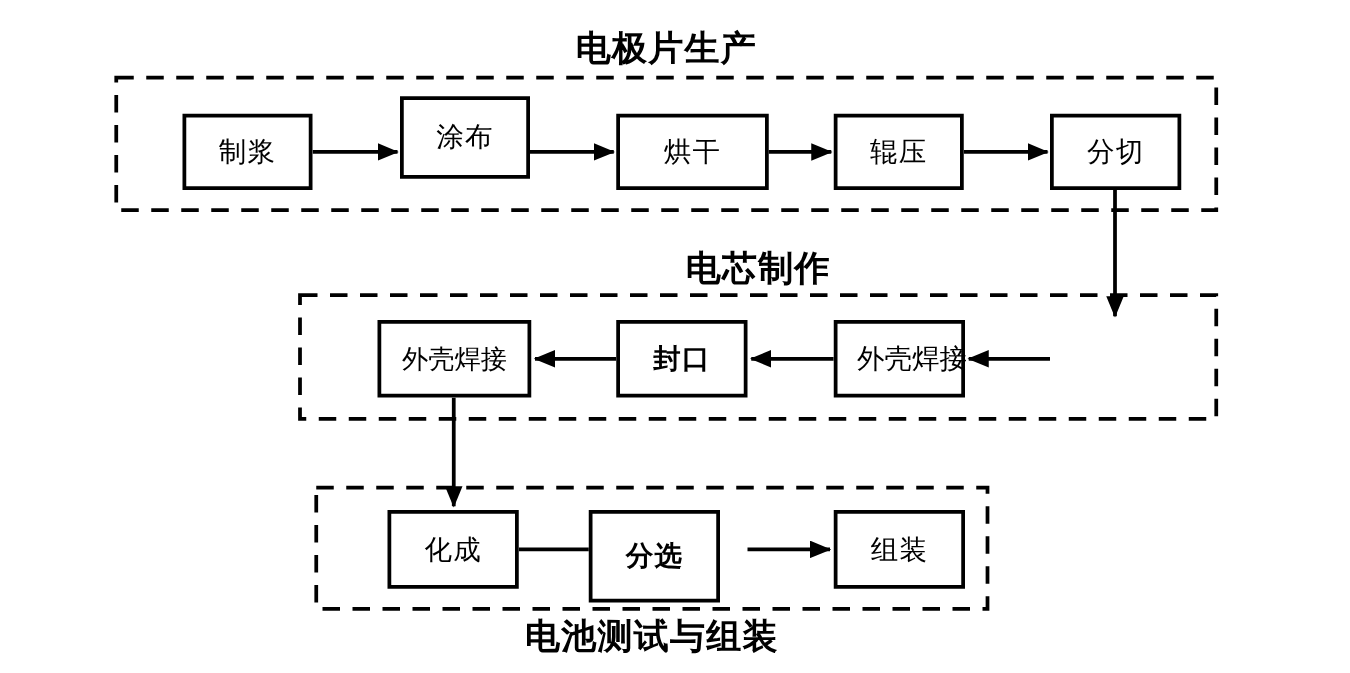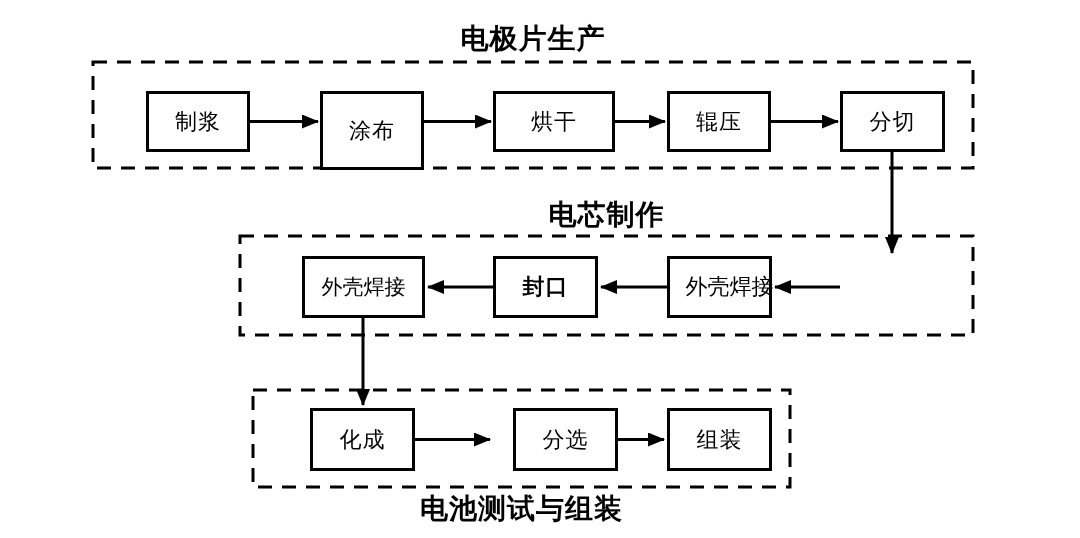--- a/index.html
+++ b/index.html
@@ -38,32 +38,32 @@
     align-items: center;
     justify-content: center;
     font-size: 22px;
     font-weight: 500;
     letter-spacing: 1px;
     color: var(--text-color, #000);
     white-space: nowrap;
   }
   
   .n-zhijiang { left: 146px; top: 91px;  width: 104px; height: 61px; }
-  .n-tubu     { left: 320px; top: 91px;  width: 104px; height: 79px; }
+  .n-tubu     { left: 320px; top: 77px;  width: 104px; height: 66px; }
   .n-honggan  { left: 493px; top: 91px;  width: 122px; height: 61px; }
   .n-genya    { left: 667px; top: 91px;  width: 104px; height: 61px; }
   .n-fenqie   { left: 840px; top: 91px;  width: 105px; height: 61px; }
   
   .n-zhuru    { left: 302px; top: 256px; width: 123px; height: 62px; font-size: 21px; letter-spacing: 0; }
   .n-fengkou  { left: 493px; top: 256px; width: 105px; height: 62px; font-weight: bold; }
   .n-waike    { left: 667px; top: 256px; width: 105px; height: 62px; letter-spacing: 0; padding-left: 20px; }
   .n-juanrao  { left: 840px; top: 256px; width: 105px; height: 62px; font-size: 20px; letter-spacing: 0; }
   
   .n-huacheng { left: 310px; top: 408px; width: 105px; height: 63px; }
-  .n-fenxuan  { left: 513px; top: 408px; width: 105px; height: 63px; }
+  .n-fenxuan  { left: 471px; top: 408px; width: 105px; height: 74px; font-weight: bold; }
   .n-zuzhuang { left: 667px; top: 408px; width: 105px; height: 63px; }
   
   .t-top    { left: 93px;  top: 20px;  width: 880px; }
   .t-middle { left: 240px; top: 196px; width: 733px; }
   .t-bottom { left: 253px; top: 490px; width: 537px; }
 </style>
 </head>
 <body>
 
 <div class="canvas">

